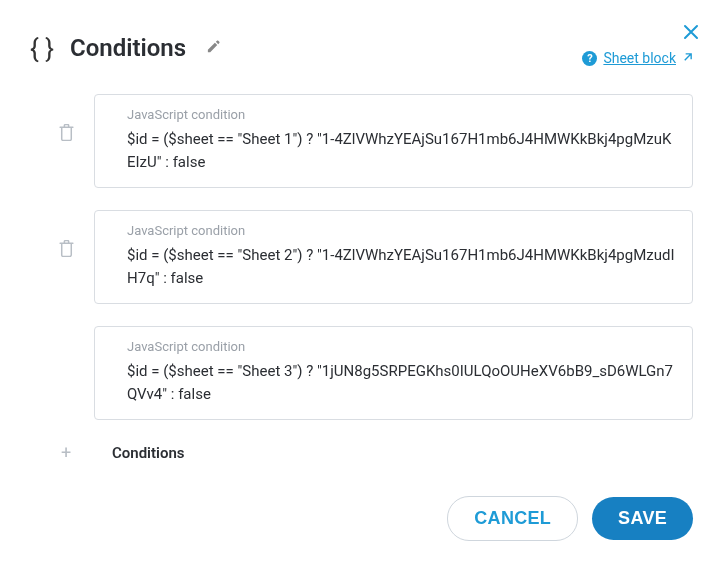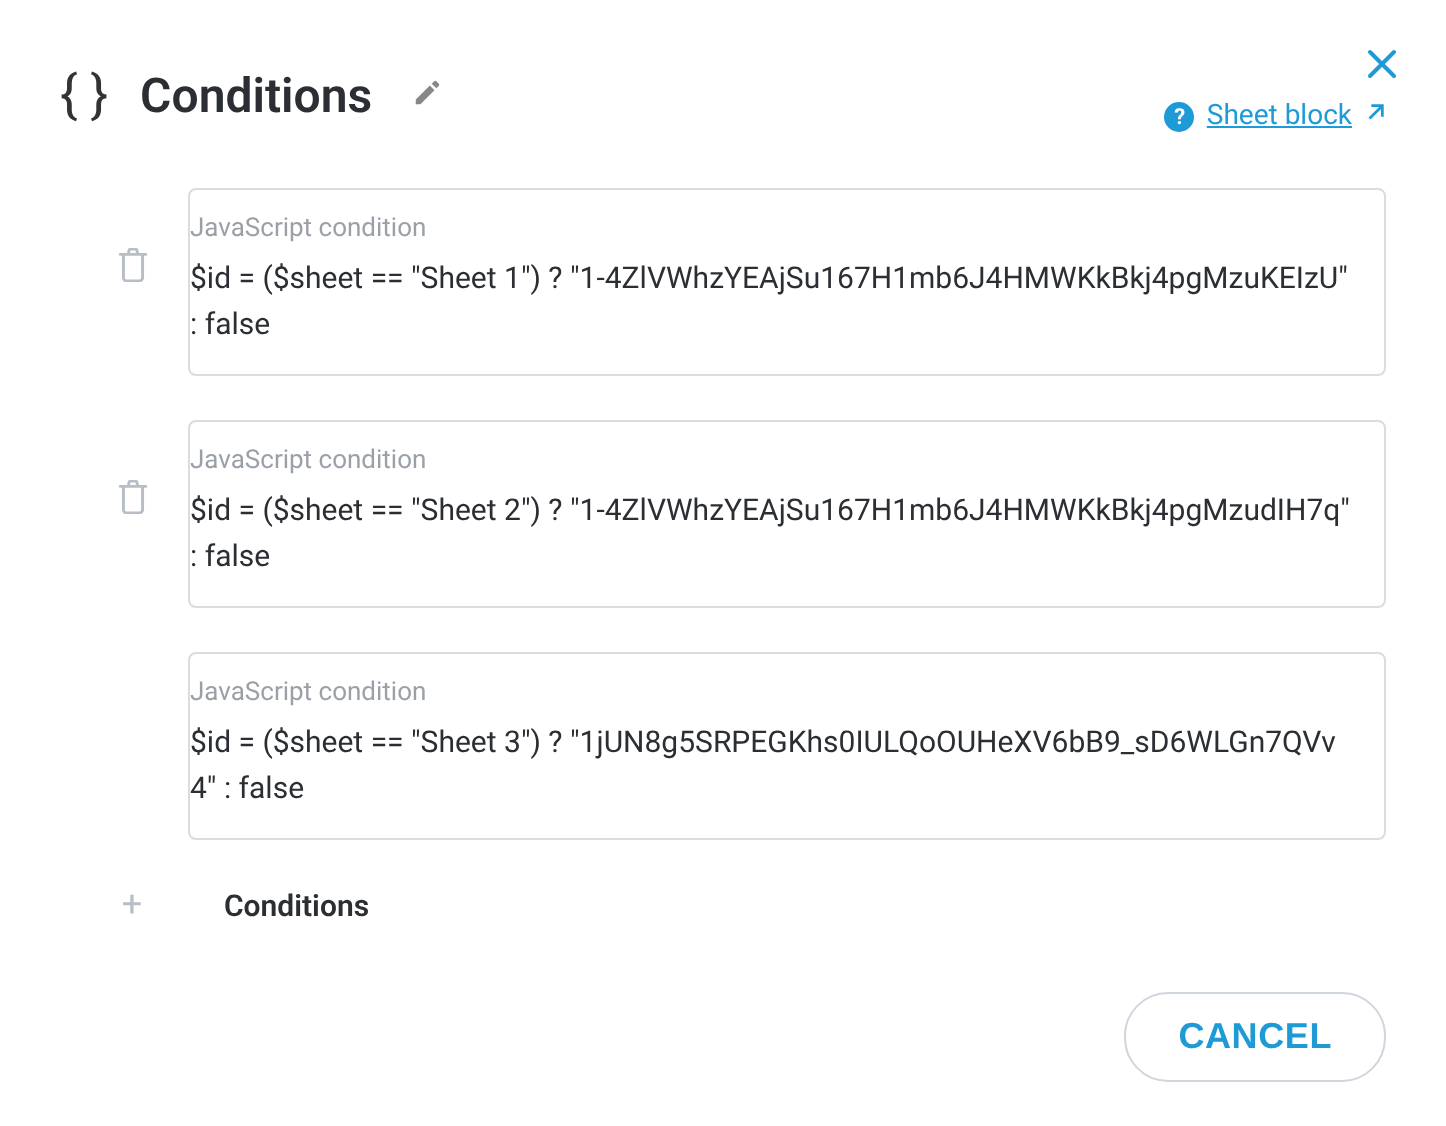--- a/index.html
+++ b/index.html
@@ -92,21 +92,21 @@
       padding-top: 30px;
     }
     .trash-icon {
       color: #b8bec5;
       cursor: pointer;
     }
     .condition-card {
       flex: 1;
       border: 1px solid #d9dde2;
       border-radius: 4px;
-      padding: 12px 16px 14px 0;
+      padding: 12px 16px 14px 32px;
     }
     .condition-label {
       font-size: 13px;
       color: #9aa0a8;
       margin-bottom: 6px;
     }
     .condition-value {
       font-size: 15px;
       color: #2b2e33;
       line-height: 1.5;
@@ -221,13 +221,14 @@
       </div>
     </div>
     <div class="add-condition-row">
       <span class="plus-icon">+</span>
       <span class="add-condition-label">Conditions</span>
     </div>
   </div>
 
 <div class="footer-row">
   <button class="btn btn-cancel">CANCEL</button>
+  <button class="btn btn-save">SAVE</button>
 </div>
 
 </body></html>

